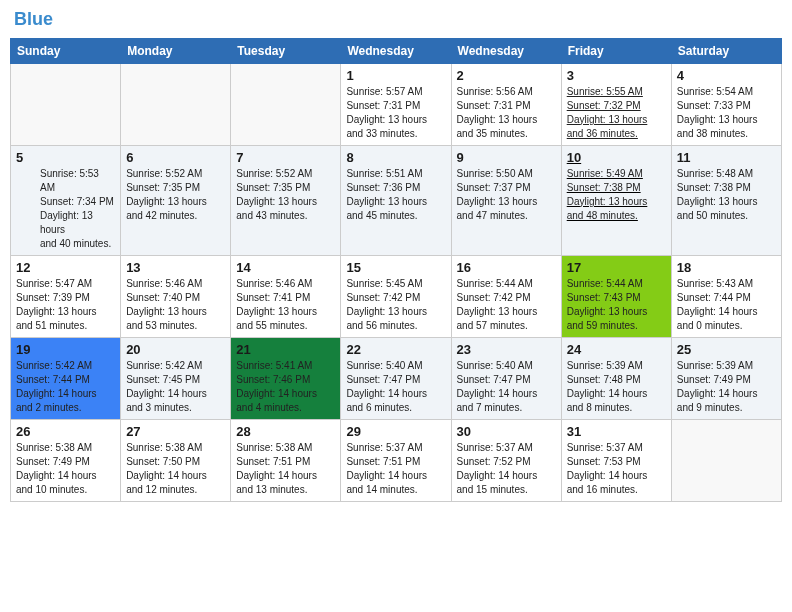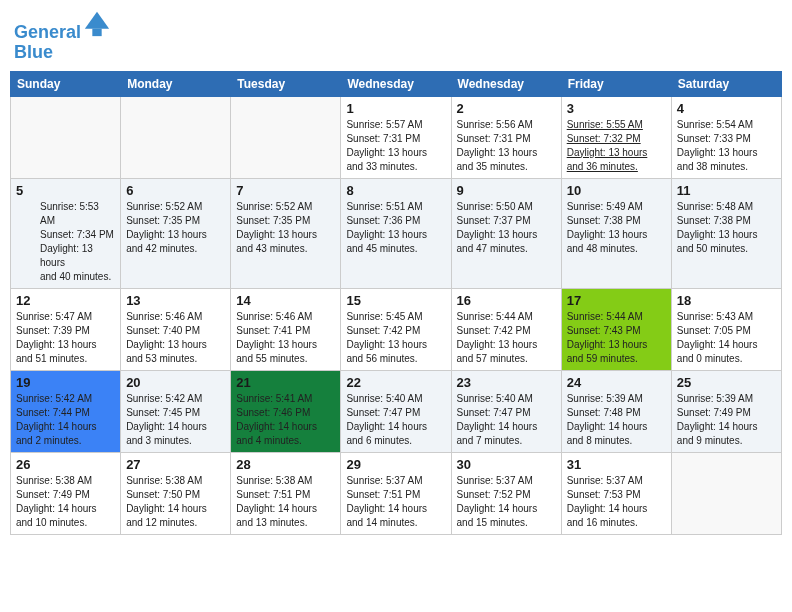--- a/index.html
+++ b/index.html
@@ -90,26 +90,20 @@
     .empty-cell {
       background: #f8f8f8 !important;
     }
   </style>
 </head>
 <body>
 
 <div class="header">
   <div class="logo">
     <div>
-      <div class="logo-text">
-        <span>General</span><svg class="logo-icon" viewBox="0 0 30 30">
-            <polygon points="15,2 28,20 2,20" fill="#3a8bcd"></polygon>
-            <rect x="10" y="20" width="10" height="8" fill="#3a8bcd"></rect>
-          </svg>
-      </div>
       <div class="logo-text"><span>Blue</span></div>
     </div>
   </div>
   <div class="title-block">
     <div class="month-title"></div>
     <div class="location"></div>
   </div>
 </div>
 
 <table class="calendar">
@@ -187,21 +181,21 @@
 Daylight: 13 hours
 and 45 minutes.</div>
         </td>
         <td style="background-color: rgb(240, 244, 248);">
           <span class="day-num">9</span>
           <div class="day-detail" style="white-space: pre-line;">Sunrise: 5:50 AM
 Sunset: 7:37 PM
 Daylight: 13 hours
 and 47 minutes.</div>
         </td>
-        <td style="background-color: rgb(240, 244, 248);">
+        <td style="background-color: rgb(240, 244, 248); text-decoration: underline;">
           <span class="day-num">10</span>
           <div class="day-detail" style="white-space: pre-line;">Sunrise: 5:49 AM
 Sunset: 7:38 PM
 Daylight: 13 hours
 and 48 minutes.</div>
         </td>
         <td style="background-color: rgb(240, 244, 248);">
           <span class="day-num">11</span>
           <div class="day-detail" style="white-space: pre-line;">Sunrise: 5:48 AM
 Sunset: 7:38 PM
@@ -248,21 +242,21 @@
         <td style="background-color: #84cc16;">
           <span class="day-num">17</span>
           <div class="day-detail" style="white-space: pre-line;">Sunrise: 5:44 AM
 Sunset: 7:43 PM
 Daylight: 13 hours
 and 59 minutes.</div>
         </td>
         <td style="background-color: rgb(255, 255, 255);">
           <span class="day-num">18</span>
           <div class="day-detail" style="white-space: pre-line;">Sunrise: 5:43 AM
-Sunset: 7:05 PM
+Sunset: 7:44 PM
 Daylight: 14 hours
 and 0 minutes.</div>
         </td>
       </tr>
       <tr>
         <td style="background-color: #3b82f6;">
           <span class="day-num">19</span>
           <div class="day-detail" style="white-space: pre-line;">Sunrise: 5:42 AM
 Sunset: 7:44 PM
 Daylight: 14 hours

